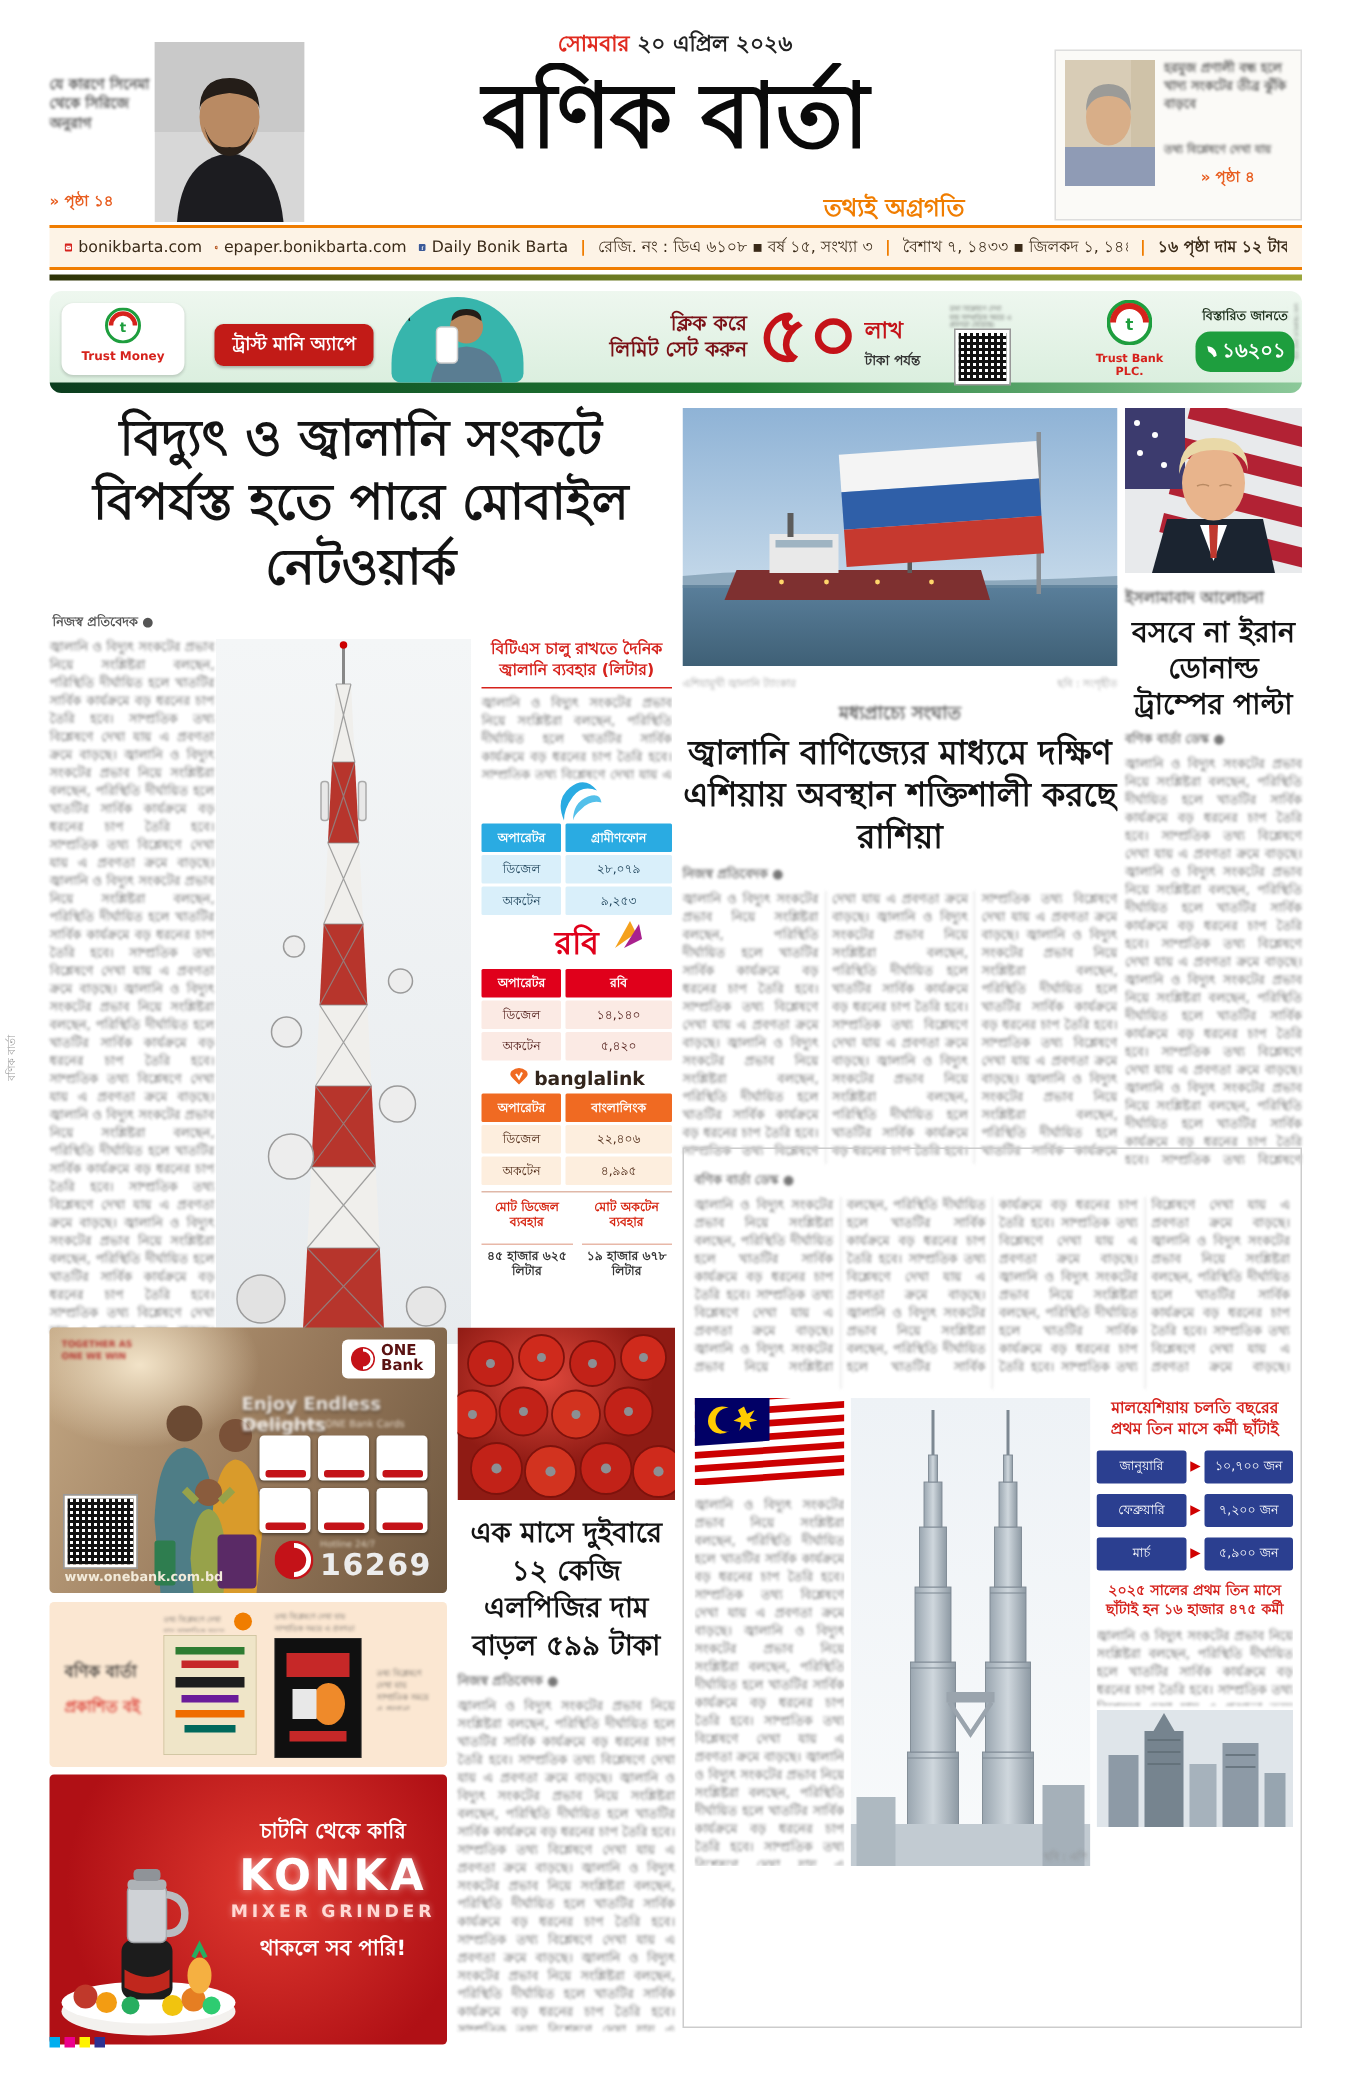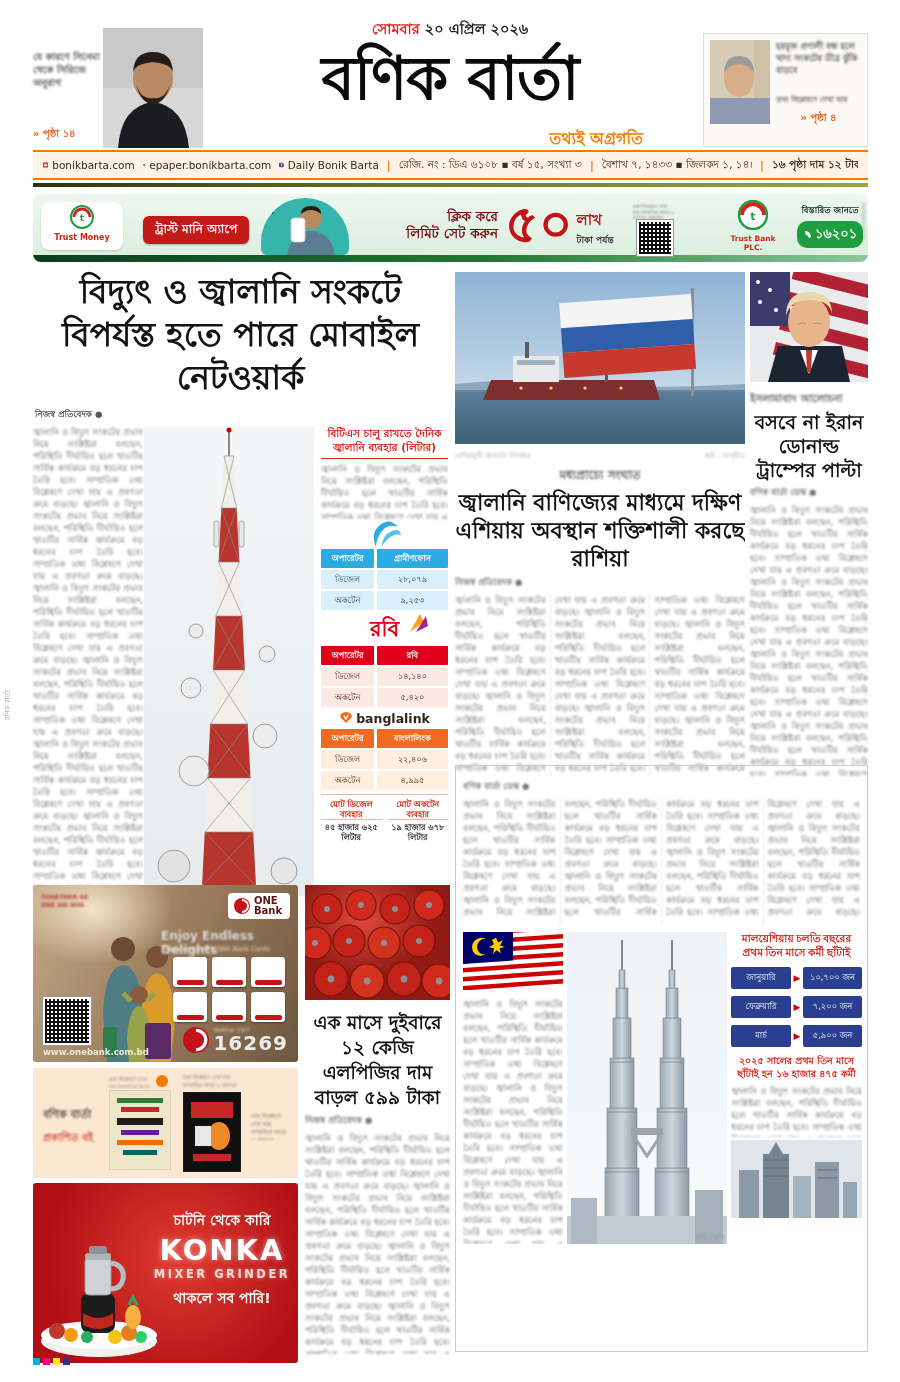--- a/index.html
+++ b/index.html
@@ -25,21 +25,21 @@
   .trow{display:grid;grid-template-columns:42% 56%;gap:2%;margin-bottom:2px;}
   .tcell{padding:3px 2px;text-align:center;font-size:8.2px;overflow:hidden;white-space:nowrap;border-radius:1px;}
   .thead .tcell{color:#fff;font-weight:700;}
   .gp .thead .tcell{background:#2aabe2;}
   .gp .tbody .tcell{background:#d9effa;color:#143a52;}
   .robi .thead .tcell{background:#e0001b;}
   .robi .tbody .tcell{background:#fbeae4;color:#4a1410;}
   .bl .thead .tcell{background:#f06a22;}
   .bl .tbody .tcell{background:#fdeede;color:#4a2410;}
   .totals{display:grid;grid-template-columns:1fr 1fr;gap:6px;border-top:1px solid #e0b8a8;padding-top:4px;}
-  .totlabel{color:#d62410;font-weight:700;font-size:8.2px;text-align:center;line-height:10px;border-bottom:1px solid #e8b8a8;padding-bottom:0;}
+  .totlabel{color:#d62410;font-weight:700;font-size:8.2px;text-align:center;line-height:10px;border-bottom:1px solid #e8b8a8;padding-bottom:10px;}
   .totval{font-size:8.2px;color:#333;text-align:center;font-weight:700;line-height:10px;padding-top:2px;filter:blur(.4px);}
   
   .mbar{display:grid;grid-template-columns:60px 12px 1fr;align-items:center;margin:7px 0;}
   .mlabel,.mval{background:#2b3f90;color:#fff;font-size:8.4px;padding:4px 3px;text-align:center;border-radius:2px;white-space:nowrap;overflow:hidden;}
   .marrow{color:#d00000;font-size:9px;text-align:center;}
   
   .qr{background:
       repeating-linear-gradient(0deg,#111 0 2px,transparent 2px 4px),
       repeating-linear-gradient(90deg,#111 0 2px,#fff 2px 4px);
       border:2px solid #fff;outline:1px solid #999;}
@@ -409,21 +409,21 @@
           <rect x="64" y="196" width="32" height="7" fill="#9aa4ad"></rect>
           <path d="M66,203 L80,224 L94,203" stroke="#9aa4ad" stroke-width="3" fill="none"></path>
           <path d="M38,240 h34 M40,180 h30 M43,130 h24 M88,240 h34 M90,180 h30 M93,130 h24" stroke="#7d8892" stroke-width="0.8"></path>
           <rect x="0" y="284" width="160" height="28" fill="#c2cbd2"></rect>
           <rect x="4" y="266" width="26" height="46" fill="#aeb9c1"></rect>
             <rect x="128" y="258" width="28" height="54" fill="#a5b0b9"></rect>
         </svg>
         <div class="caption blurline abs" style="right:2px;bottom:0;">ছবি : এপি</div>
       </div>
       <div style="overflow:hidden;">
-        <div style="color:#d6221c;font-weight:800;font-size:10.5px;line-height:14px;text-align:center;filter:blur(.4px);font-family:Liberation Serif, serif;">মালয়েশিয়ায় চলতি বছরের প্রথম তিন মাসে কর্মী ছাঁটাই</div>
+        <div style="color:#d6221c;font-weight:800;font-size:10.5px;line-height:14px;text-align:center;filter:blur(.4px);">মালয়েশিয়ায় চলতি বছরের প্রথম তিন মাসে কর্মী ছাঁটাই</div>
         <div class="mbar">
           <div class="mlabel">জানুয়ারি</div>
           <div class="marrow">▶</div>
           <div class="mval">১০,৭০০ জন</div>
         </div>
         <div class="mbar">
           <div class="mlabel">ফেব্রুয়ারি</div>
           <div class="marrow">▶</div>
           <div class="mval">৭,২০০ জন</div>
         </div>

